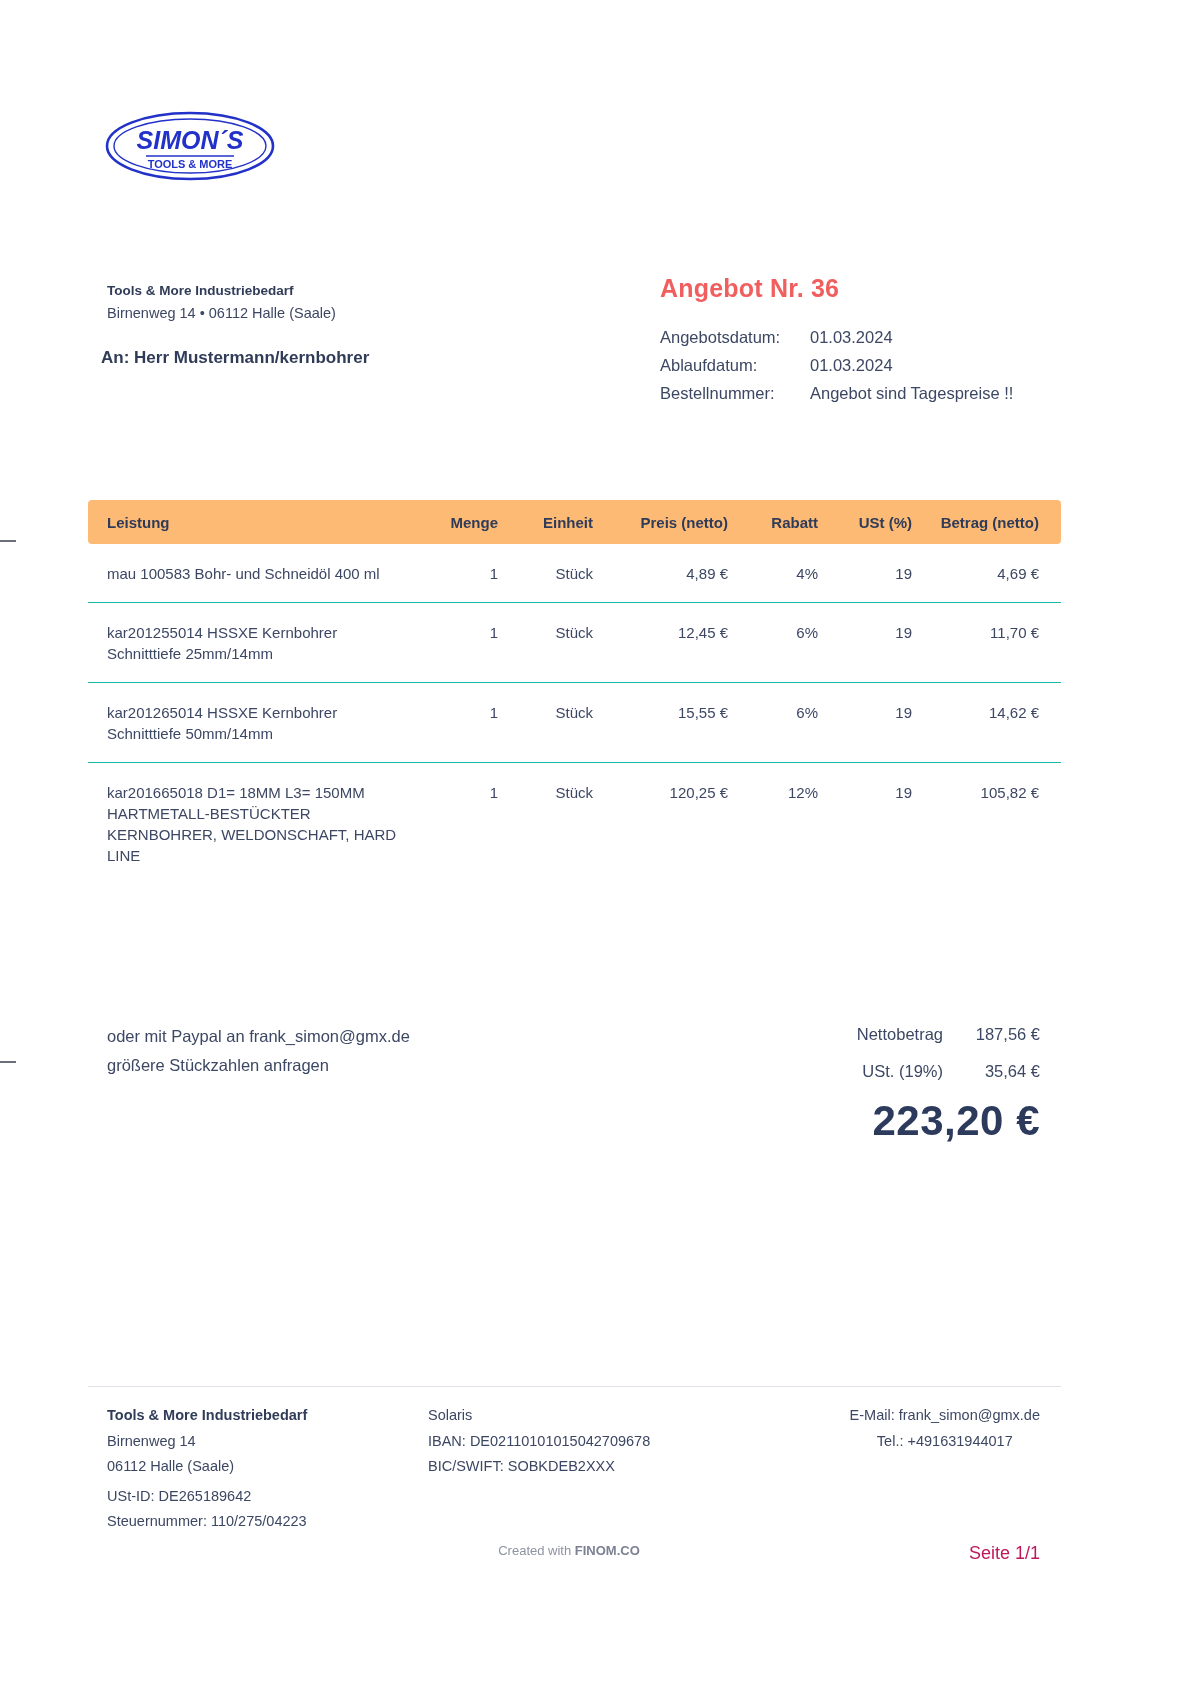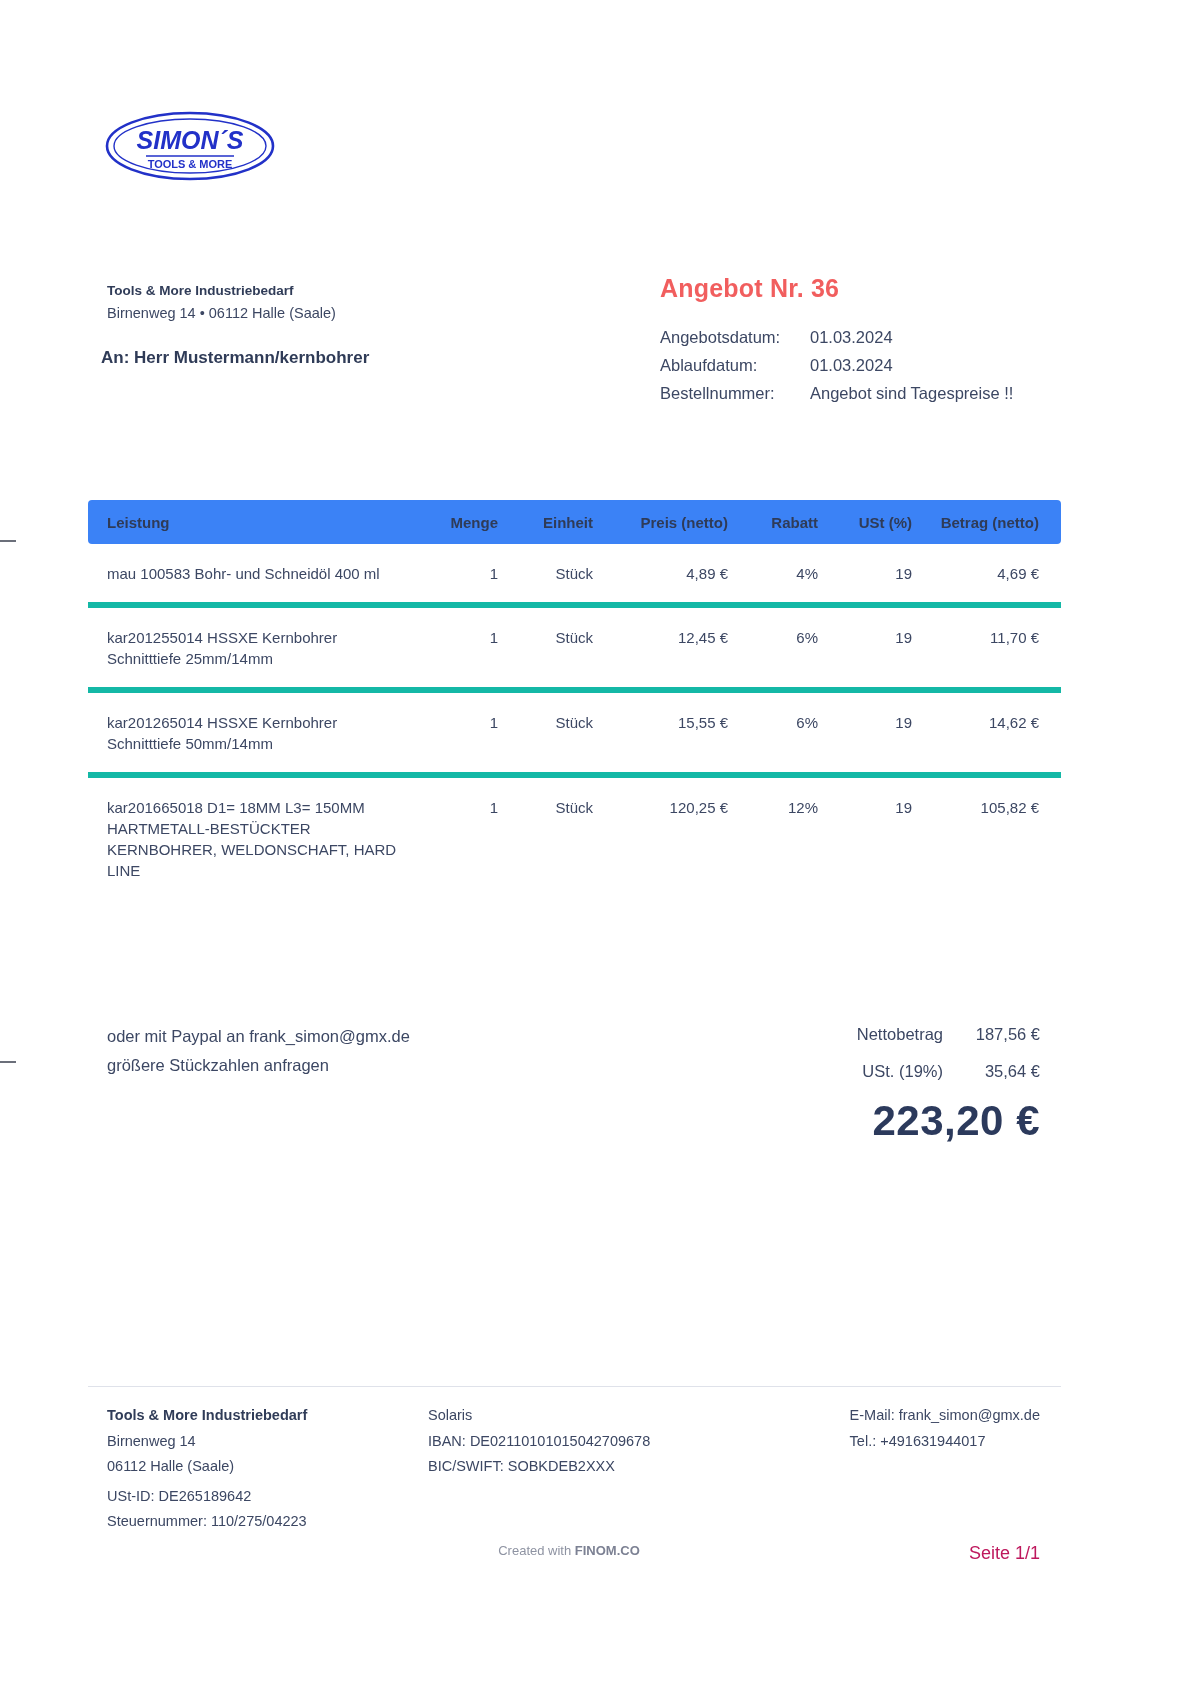--- a/index.html
+++ b/index.html
@@ -30,46 +30,46 @@
 
   
   .items { position:absolute; left:88px; top:500px; width:973px; border-collapse:collapse; table-layout:fixed; }
   .items col.c-leistung { width:330px; }
   .items col.c-menge    { width:80px; }
   .items col.c-einheit  { width:95px; }
   .items col.c-preis    { width:135px; }
   .items col.c-rabatt   { width:90px; }
   .items col.c-ust      { width:94px; }
   .items col.c-betrag   { width:149px; }
-  .items th { background:#3b82f6; font-size:15px; font-weight:bold; color:#2f3b57;
+  .items th { background:#fdba74; font-size:15px; font-weight:bold; color:#2f3b57;
               height:44px; text-align:right; vertical-align:middle; padding:0; }
   .items th.al { text-align:left; padding-left:19px; border-top-left-radius:4px; border-bottom-left-radius:4px; }
   .items th.last, .items td.last { padding-right:22px; }
   .items th.last { border-top-right-radius:4px; border-bottom-right-radius:4px; }
   .items td { font-size:15px; color:#3c4763; text-align:right; vertical-align:top;
-              padding:19px 0 18px 0; border-bottom:6px solid #14b8a6; line-height:21px; }
+              padding:19px 0 18px 0; border-bottom:1px solid #14b8a6; line-height:21px; }
   .items td.al { text-align:left; padding-left:19px; padding-right:14px; }
   .items tr.last-row td { border-bottom:none; }
 
   
   .notes { position:absolute; left:107px; top:1022px; font-size:16.5px; line-height:28.5px; }
   .totals { position:absolute; right:149px; top:1020px; text-align:right; }
   .totals .t-row { display:flex; justify-content:flex-end; font-size:16.5px; line-height:28px; margin-bottom:9px; }
   .totals .t-label { }
   .totals .t-value { width:97px; text-align:right; }
   .grand-total { font-size:42px; font-weight:bold; color:#2c3a5c; margin-top:12px; letter-spacing:0.5px; }
 
   
   .footer-divider { position:absolute; left:88px; top:1386px; width:973px; height:1px; background:#dfe2ea; }
   .footer { position:absolute; left:0; top:1403px; width:1189px; font-size:14.5px; line-height:25.5px; }
   .f-col1 { position:absolute; left:107px; top:0; }
   .f-col1 .f-bold { font-weight:bold; color:#303c58; }
   .f-col1 .f-gap { margin-top:4px; }
   .f-col2 { position:absolute; left:428px; top:0; }
-  .f-col3 { position:absolute; right:149px; top:0; text-align:left; }
+  .f-col3 { position:absolute; right:149px; top:0; text-align:center; }
 
   .created-line { position:absolute; left:0; top:1543px; width:1138px; text-align:center;
                   font-size:13px; color:#8e93a2; }
   .created-line b { color:#7c8193; }
   .page-num { position:absolute; right:149px; top:1543px; font-size:18px; color:#be185d;margin-left:36px; }
 </style>
 </head>
 <body>
 
 <div class="page">

